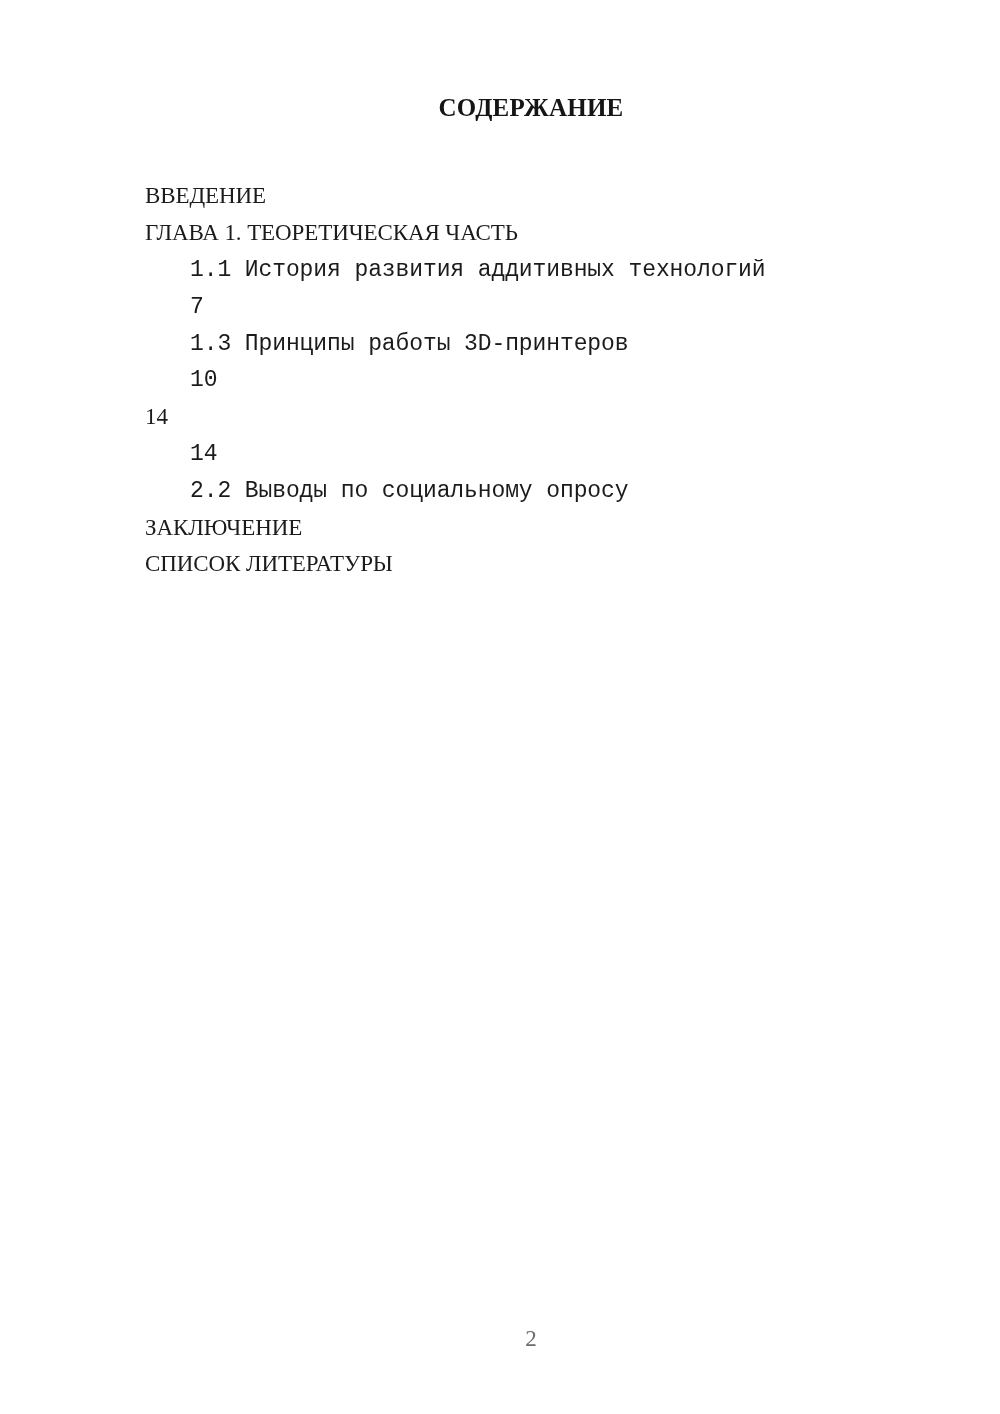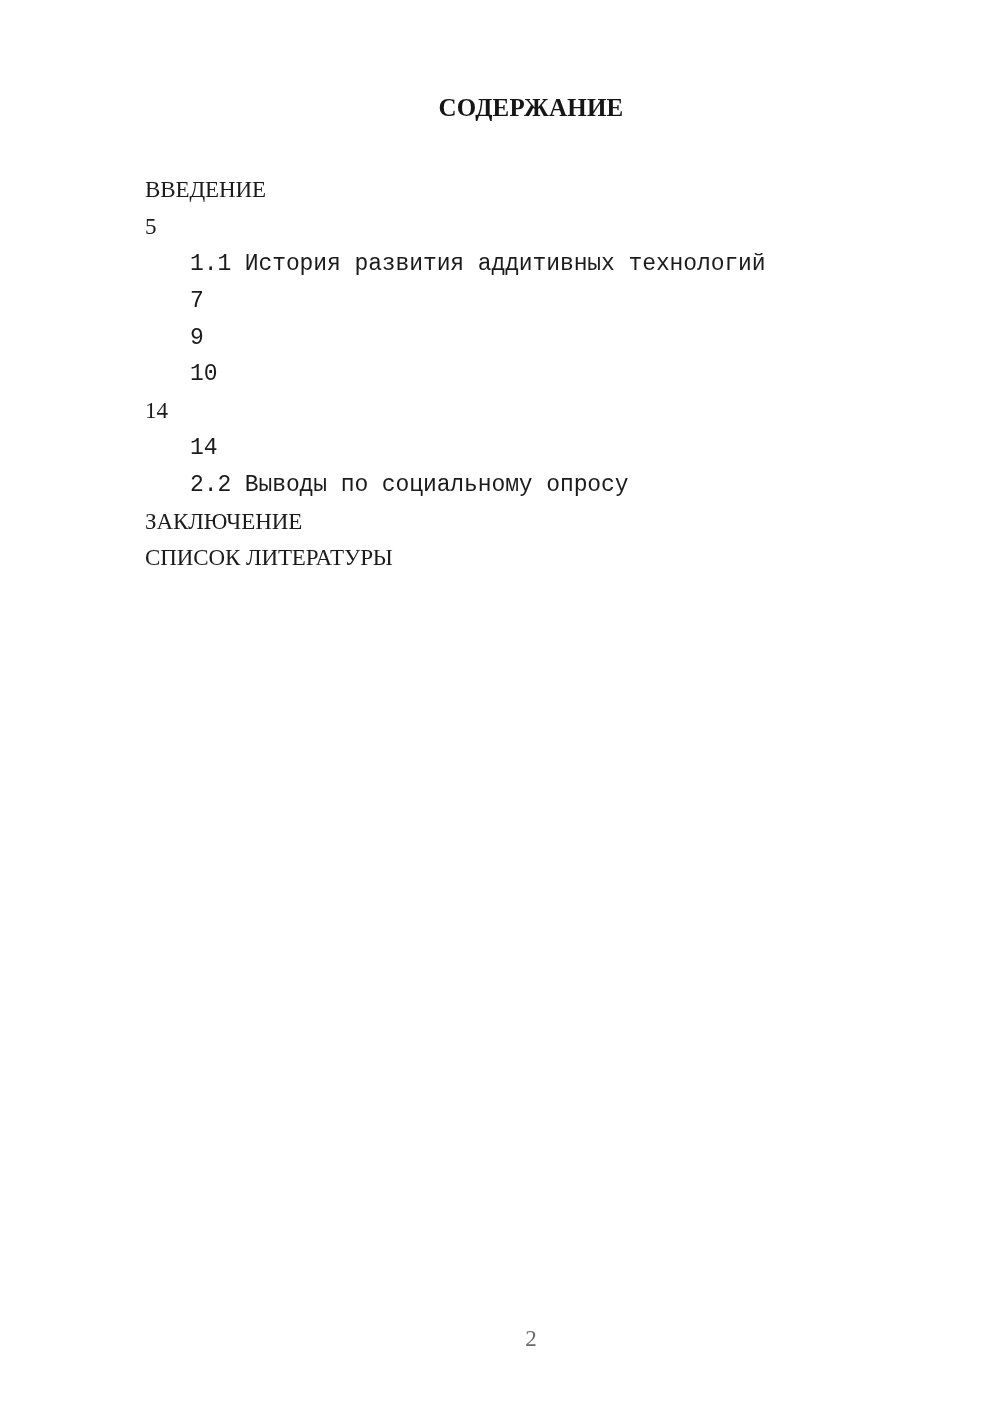--- a/index.html
+++ b/index.html
@@ -20,21 +20,21 @@
     width: 772px;
     text-align: center;
     font-size: 25px;
     font-weight: bold;
     letter-spacing: 0.2px;
     color: #151515;
   }
   .toc {
     position: absolute;
     left: 145px;
-    top: 172px;
+    top: 178px;
     width: 772px;
     list-style: none;
   }
   .toc-row {
     display: flex;
     justify-content: space-between;
     align-items: center;
     height: 36.8px;
     font-size: 23px;
     letter-spacing: -0.1px;
@@ -66,30 +66,32 @@
 <div class="page">
 
   <div class="doc-title">СОДЕРЖАНИЕ</div>
 
   <ul class="toc">
     <li class="toc-row">
       <span class="toc-label">ВВЕДЕНИЕ</span>
       <span class="toc-page">3</span>
     </li>
     <li class="toc-row">
+      <span class="toc-label">ГЛАВА 1. ТЕОРЕТИЧЕСКАЯ ЧАСТЬ</span>
       <span class="toc-page">5</span>
     </li>
     <li class="toc-row sub">
       <span class="toc-label">1.1 История развития аддитивных технологий</span>
       <span class="toc-page">5</span>
     </li>
     <li class="toc-row sub">
       <span class="toc-page">7</span>
     </li>
     <li class="toc-row sub">
+      <span class="toc-label">1.3 Принципы работы 3D-принтеров</span>
       <span class="toc-page">9</span>
     </li>
     <li class="toc-row sub">
       <span class="toc-page">10</span>
     </li>
     <li class="toc-row">
       <span class="toc-page">14</span>
     </li>
     <li class="toc-row sub">
       <span class="toc-page">14</span>

